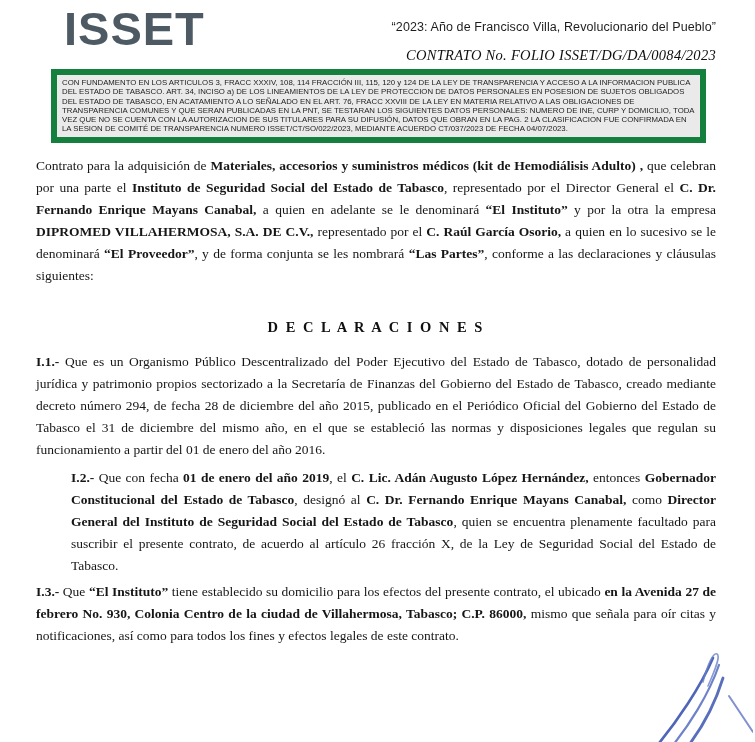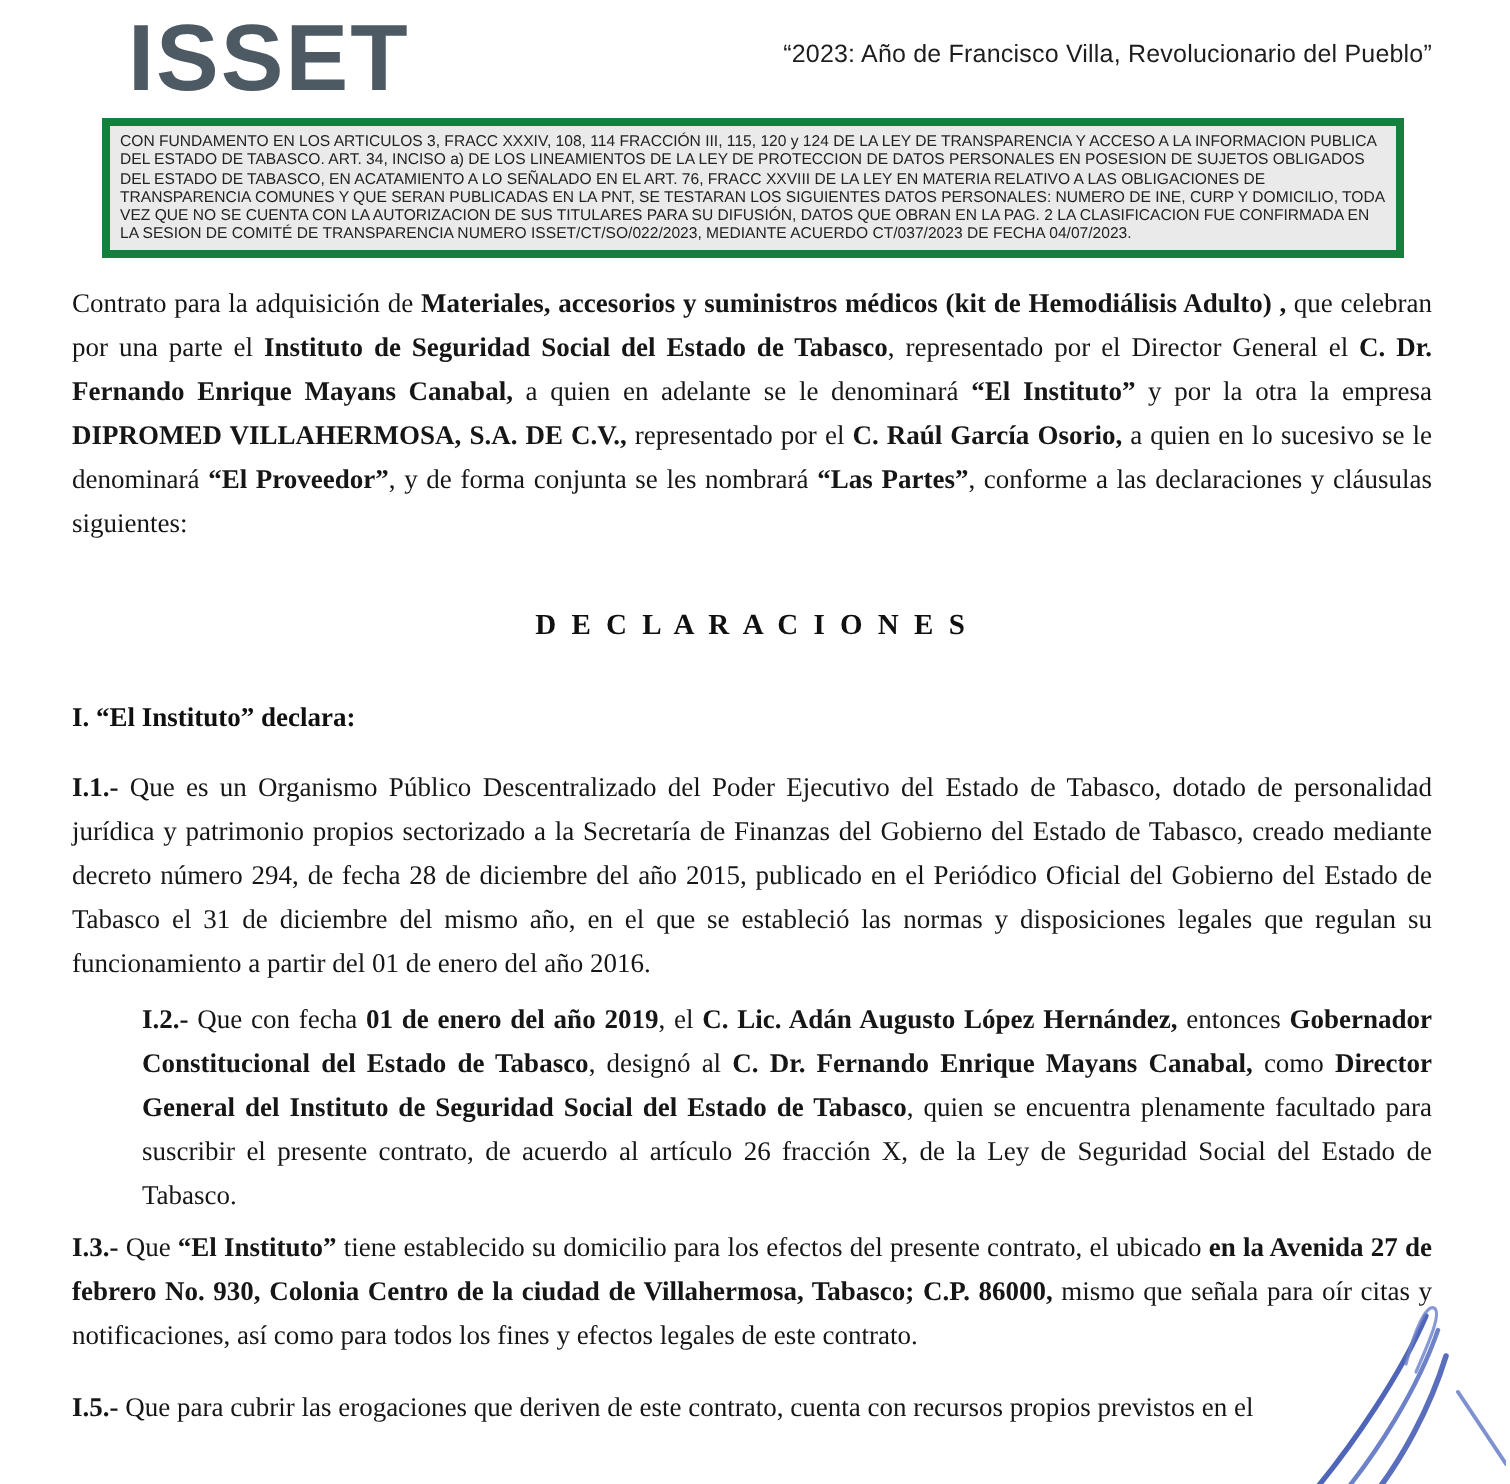--- a/index.html
+++ b/index.html
@@ -11,21 +11,21 @@
   
   .header{display:flex;justify-content:space-between;align-items:flex-start;margin-top:4px;}
   .logo{font-family:"Liberation Sans", sans-serif;font-weight:bold;font-size:47px;
         line-height:50px;color:#4d5a64;letter-spacing:1px;margin-left:28px;}
   .header-right{text-align:right;padding-top:16px;}
   .quote{font-family:"Liberation Sans", sans-serif;font-weight:normal;font-size:12.5px;
          color:#1d1d1d;letter-spacing:0.1px;}
   .folio{font-style:italic;font-size:14.5px;margin-top:13px;color:#101010;letter-spacing:0.3px;}
 
   
-  .notice{margin:5px 0 0 15px;width:633px;border:4px solid #15803d;background:#eaeaea;
+  .notice{margin:5px 0 0 15px;width:633px;border:6px solid #15803d;background:#eaeaea;
           padding:3px 5px;font-family:"Liberation Sans", sans-serif;font-size:7.8px;
           line-height:9.3px;color:#222;text-align:left;}
 
   
   .para{font-size:13.5px;line-height:22px;text-align:justify;margin:0;}
   .intro{margin-top:12px;}
   .decl-heading{text-align:center;font-weight:bold;font-size:14.5px;letter-spacing:2px;
                 margin-top:30px;line-height:20px;color:#101010;}
   .sub-heading{font-weight:bold;font-size:13.5px;margin-top:26px;line-height:20px;color:#101010;}
   .clauses p:nth-of-type(1){margin-top:14px;}
@@ -41,38 +41,37 @@
 </head>
 <body>
 
 <div class="page">
   <div class="content">
 
     <div class="header">
       <div class="logo">ISSET</div>
       <div class="header-right">
         <div class="quote">“2023: Año de Francisco Villa, Revolucionario del Pueblo”</div>
+        <div class="folio">CONTRATO No. FOLIO ISSET/DG/DA/0084/2023</div>
       </div>
     </div>
 
     <div class="notice">
       <span>CON FUNDAMENTO EN LOS ARTICULOS 3, FRACC XXXIV, 108, 114 FRACCIÓN III, 115, 120 y 124 DE LA LEY DE TRANSPARENCIA Y ACCESO A LA INFORMACION PUBLICA DEL ESTADO DE TABASCO. ART. 34, INCISO a) DE LOS LINEAMIENTOS DE LA LEY DE PROTECCION DE DATOS PERSONALES EN POSESION DE SUJETOS OBLIGADOS DEL ESTADO DE TABASCO, EN ACATAMIENTO A LO SEÑALADO EN EL ART. 76, FRACC XXVIII DE LA LEY EN MATERIA RELATIVO A LAS OBLIGACIONES DE TRANSPARENCIA COMUNES Y QUE SERAN PUBLICADAS EN LA PNT, SE TESTARAN LOS SIGUIENTES DATOS PERSONALES: NUMERO DE INE, CURP Y DOMICILIO, TODA VEZ QUE NO SE CUENTA CON LA AUTORIZACION DE SUS TITULARES PARA SU DIFUSIÓN, DATOS QUE OBRAN EN LA PAG. 2 LA CLASIFICACION FUE CONFIRMADA EN LA SESION DE COMITÉ DE TRANSPARENCIA NUMERO ISSET/CT/SO/022/2023, MEDIANTE ACUERDO CT/037/2023 DE FECHA 04/07/2023.</span>
     </div>
 
     <p class="para intro"><span>Contrato para la adquisición de </span><span class="b">Materiales, accesorios y suministros médicos (kit de Hemodiálisis Adulto) ,</span><span> que celebran por una parte el </span><span class="b">Instituto de Seguridad Social del Estado de Tabasco</span><span>, representado por el Director General el </span><span class="b">C. Dr. Fernando Enrique Mayans Canabal,</span><span> a quien en adelante se le denominará </span><span class="b">“El Instituto”</span><span> y por la otra la empresa </span><span class="b">DIPROMED VILLAHERMOSA, S.A. DE C.V.,</span><span> representado por el </span><span class="b">C. Raúl García Osorio,</span><span> a quien en lo sucesivo se le denominará </span><span class="b">“El Proveedor”</span><span>, y de forma conjunta se les nombrará </span><span class="b">“Las Partes”</span><span>, conforme a las declaraciones y cláusulas siguientes:</span></p>
 
     <div class="decl-heading">D E C L A R A C I O N E S</div>
 
-    <div class="sub-heading">I. “El Instituto” declara:</div>
 
     <div class="clauses">
         <p class="para"><span class="b">I.1.-</span><span> Que es un Organismo Público Descentralizado del Poder Ejecutivo del Estado de Tabasco, dotado de personalidad jurídica y patrimonio propios sectorizado a la Secretaría de Finanzas del Gobierno del Estado de Tabasco, creado mediante decreto número 294, de fecha 28 de diciembre del año 2015, publicado en el Periódico Oficial del Gobierno del Estado de Tabasco el 31 de diciembre del mismo año, en el que se estableció las normas y disposiciones legales que regulan su funcionamiento a partir del 01 de enero del año 2016.</span></p>
         <p class="para"><span class="b">I.2.-</span><span> Que con fecha </span><span class="b">01 de enero del año 2019</span><span>, el </span><span class="b">C. Lic. Adán Augusto López Hernández,</span><span> entonces </span><span class="b">Gobernador Constitucional del Estado de Tabasco</span><span>, designó al </span><span class="b">C. Dr. Fernando Enrique Mayans Canabal,</span><span> como </span><span class="b">Director General del Instituto de Seguridad Social del Estado de Tabasco</span><span>, quien se encuentra plenamente facultado para suscribir el presente contrato, de acuerdo al artículo 26 fracción X, de la Ley de Seguridad Social del Estado de Tabasco.</span></p>
         <p class="para"><span class="b">I.3.-</span><span> Que </span><span class="b">“El Instituto”</span><span> tiene establecido su domicilio para los efectos del presente contrato, el ubicado </span><span class="b">en la Avenida 27 de febrero No. 930, Colonia Centro de la ciudad de Villahermosa, Tabasco; C.P. 86000,</span><span> mismo que señala para oír citas y notificaciones, así como para todos los fines y efectos legales de este contrato.</span></p>
-        <p class="para"><span class="b">I.5.-</span><span> Que para cubrir las erogaciones que deriven de este contrato, cuenta con recursos propios previstos en el</span></p>
       </div>
 
   </div>
 
   <svg class="signature" viewBox="0 0 112 108" xmlns="http://www.w3.org/2000/svg">
     <path d="M14 110 C 36 84, 60 48, 72 20" fill="none" stroke="#3c55b0" stroke-width="2.6" stroke-linecap="round" opacity="0.9"></path>
     <path d="M28 112 C 48 88, 68 56, 78 27" fill="none" stroke="#4a63bc" stroke-width="2.2" stroke-linecap="round" opacity="0.8"></path>
     <path d="M44 112 C 60 92, 74 66, 82 40" fill="none" stroke="#3c55b0" stroke-width="2.8" stroke-linecap="round" opacity="0.85"></path>
     <path d="M62 44 C 66 28, 72 14, 76 16 C 80 18, 74 32, 67 48" fill="none" stroke="#6a7fc8" stroke-width="1.6" stroke-linecap="round" opacity="0.8"></path>
     <path d="M88 58 C 96 70, 104 82, 112 94" fill="none" stroke="#4a63bc" stroke-width="2" stroke-linecap="round" opacity="0.7"></path>

